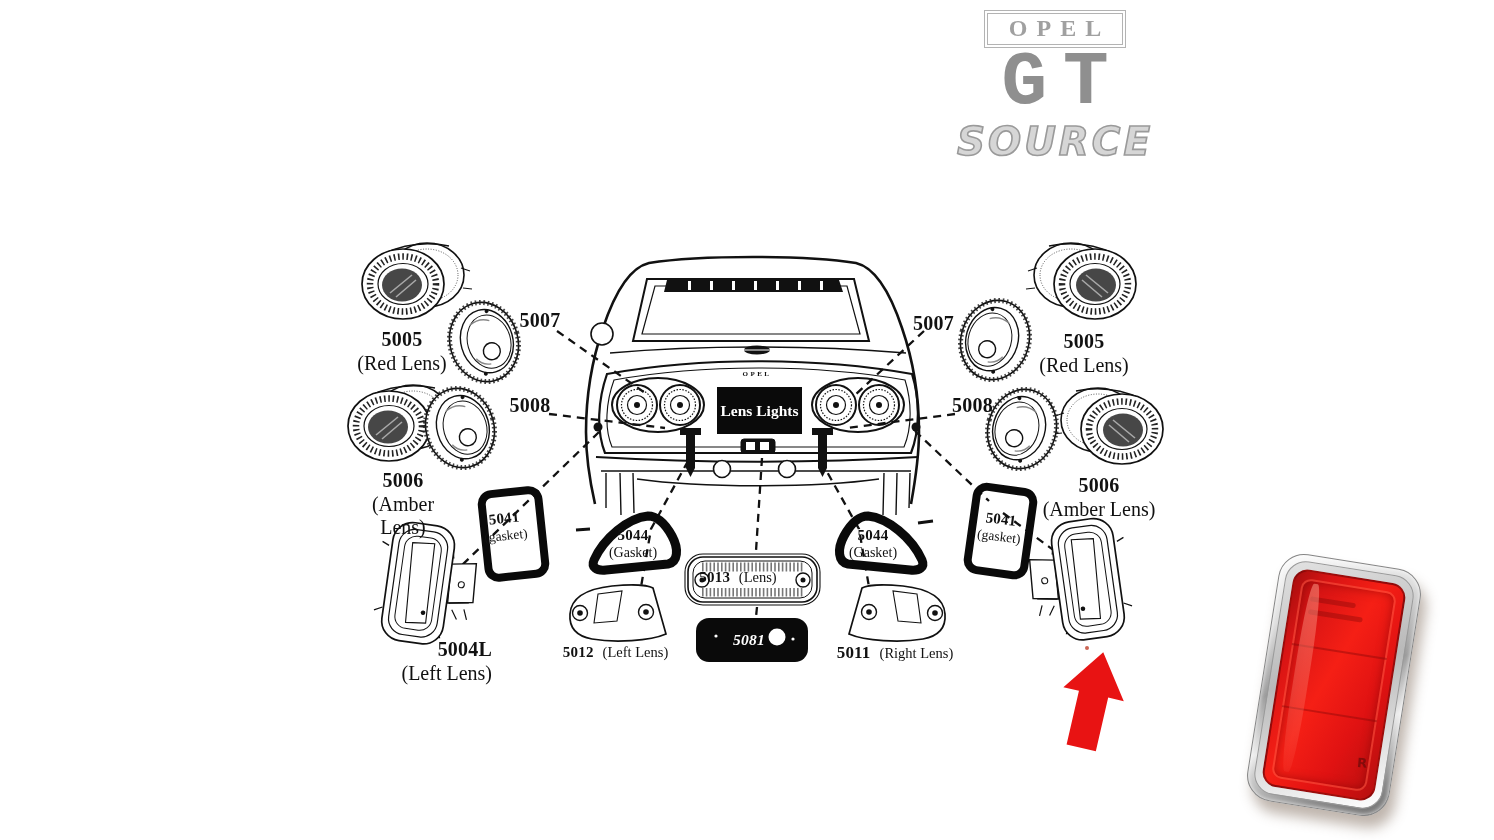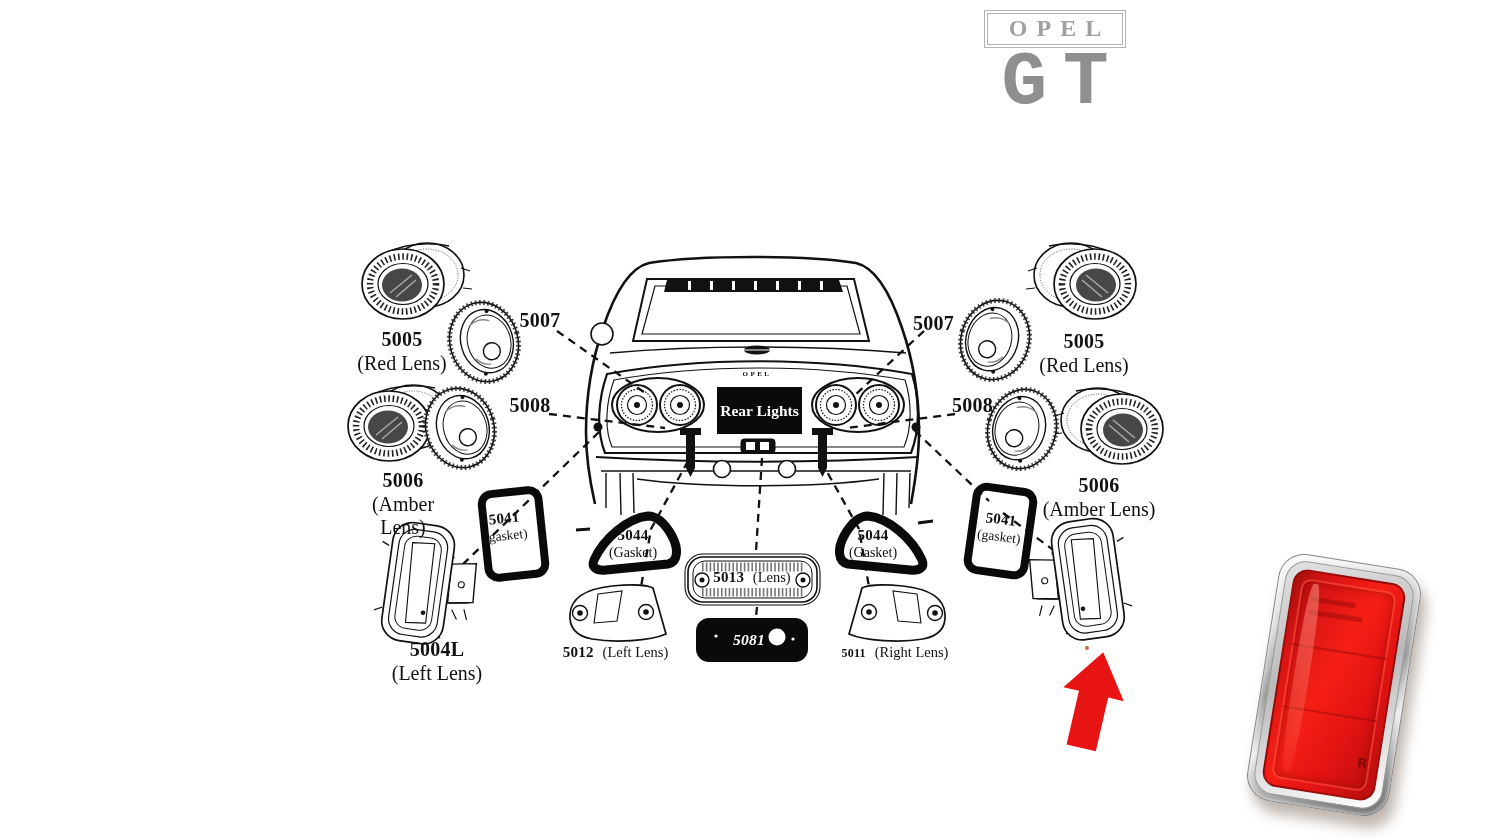--- a/index.html
+++ b/index.html
@@ -6,21 +6,21 @@
   .canvas {position:relative; width:1494px; height:840px; background:#ffffff; overflow:hidden;
            font-family:"Liberation Serif","DejaVu Serif",serif; color:#111;}
   svg.art {position:absolute; left:0; top:0;}
 
   
   .plabel {position:absolute; text-align:center; line-height:1.18; z-index:5;}
   .plabel .pnum {display:block; font-weight:bold; font-size:20px; letter-spacing:.2px;}
   .plabel .pdesc {display:block; font-size:20px;}
   .plabel.inline .pnum, .plabel.inline .pdesc {display:inline;}
   .plabel.inline .pdesc {margin-left:5px;}
-  .plabel.leftalign {text-align:center;}
+  .plabel.leftalign {text-align:right;}
   .plabel.white {color:#fff;}
 
   
   .rearbox {position:absolute; left:717px; top:387px; width:85px; height:47px; background:#0a0a0a;
             color:#fff; text-align:center; font-weight:bold; font-size:15.5px; line-height:1.25;
             display:flex; align-items:center; justify-content:center; z-index:4;}
   .caremblem {position:absolute; left:737px; top:370px; width:40px; text-align:center;
               font-size:7px; font-weight:bold; letter-spacing:2.5px; color:#111; z-index:4;}
 
   
@@ -258,21 +258,21 @@
       <circle cx="793" cy="639" r="1.6" fill="#fff"></circle>
     </g>
 
     <g transform="translate(1092,701) rotate(13)">
       <polygon points="0,-50 31,-7 15,-7 15,48 -15,48 -15,-7 -31,-7" fill="#e81313"></polygon>
     </g>
     <circle cx="1087" cy="648" r="2" fill="#cc6655"></circle>
   </svg>
 
   <div class="rearbox">
-    <span>Rear Lights</span>
+    <span>Lens Lights</span>
   </div>
   <div class="caremblem">OPEL</div>
 
   <div class="plabel" style="left:352px; top:328px; width:100px;">
     <span class="pnum">5005</span>
     <span class="pdesc">(Red Lens)</span>
   </div>
   <div class="plabel" style="left:515px; top:309px; width:50px;">
     <span class="pnum">5007</span>
   </div>
@@ -293,33 +293,33 @@
   </div>
 
   <div class="plabel" style="left:597px; top:527px; width:72px;">
     <span class="pnum" style="font-size:15px;">5044</span>
     <span class="pdesc" style="font-size:14px;">(Gasket)</span>
   </div>
   <div class="plabel" style="left:837px; top:527px; width:72px;">
     <span class="pnum" style="font-size:15px;">5044</span>
     <span class="pdesc" style="font-size:14px;">(Gasket)</span>
   </div>
-  <div class="plabel inline" style="left:688px; top:569px; width:100px; font-size:15px;padding-left:14px;">
+  <div class="plabel inline" style="left:688px; top:569px; width:100px; font-size:15px;">
     <span class="pnum" style="font-size:15px;">5013</span>
     <span class="pdesc" style="font-size:14.5px;">(Lens)</span>
   </div>
   <div class="plabel white" style="left:710px; top:631px; width:78px;font-style:italic;">
     <span class="pnum" style="font-size:15.5px;">5081</span>
   </div>
   <div class="plabel inline" style="left:558px; top:643px; width:115px;">
     <span class="pnum" style="font-size:15px;">5012</span>
     <span class="pdesc" style="font-size:14.5px;">(Left Lens)</span>
   </div>
   <div class="plabel inline" style="left:836px; top:643px; width:118px;">
-    <span class="pnum" style="font-size:12px;">5011</span>
+    <span class="pnum" style="font-size:17px;">5011</span>
     <span class="pdesc" style="font-size:14.5px;">(Right Lens)</span>
   </div>
 
   <div class="plabel" style="left:906px; top:312px; width:55px;">
     <span class="pnum">5007</span>
   </div>
   <div class="plabel" style="left:945px; top:394px; width:55px;">
     <span class="pnum">5008</span>
   </div>
   <div class="plabel" style="left:1034px; top:330px; width:100px;">
@@ -331,20 +331,21 @@
     <span class="pdesc">(Amber Lens)</span>
   </div>
   <div class="plabel" style="left:972px; top:511px; width:56px; transform:rotate(7deg); font-size:14px;">
     <span class="pnum" style="font-size:15px;">5041</span>
     <span class="pdesc" style="font-size:13.5px;">(gasket)</span>
   </div>
 
   <div class="logo">
     <div class="logo-opel">OPEL</div>
     <div class="logo-gt">GT</div>
+    <div class="logo-source">SOURCE</div>
   </div>
 
   <div class="photo">
     <div class="bezel-outer">
       <div class="bezel-inner">
         <div class="lens">
           <div class="lens-step"></div>
           <div class="emboss e1"></div>
           <div class="emboss e2"></div>
           <div class="seam s1"></div>

